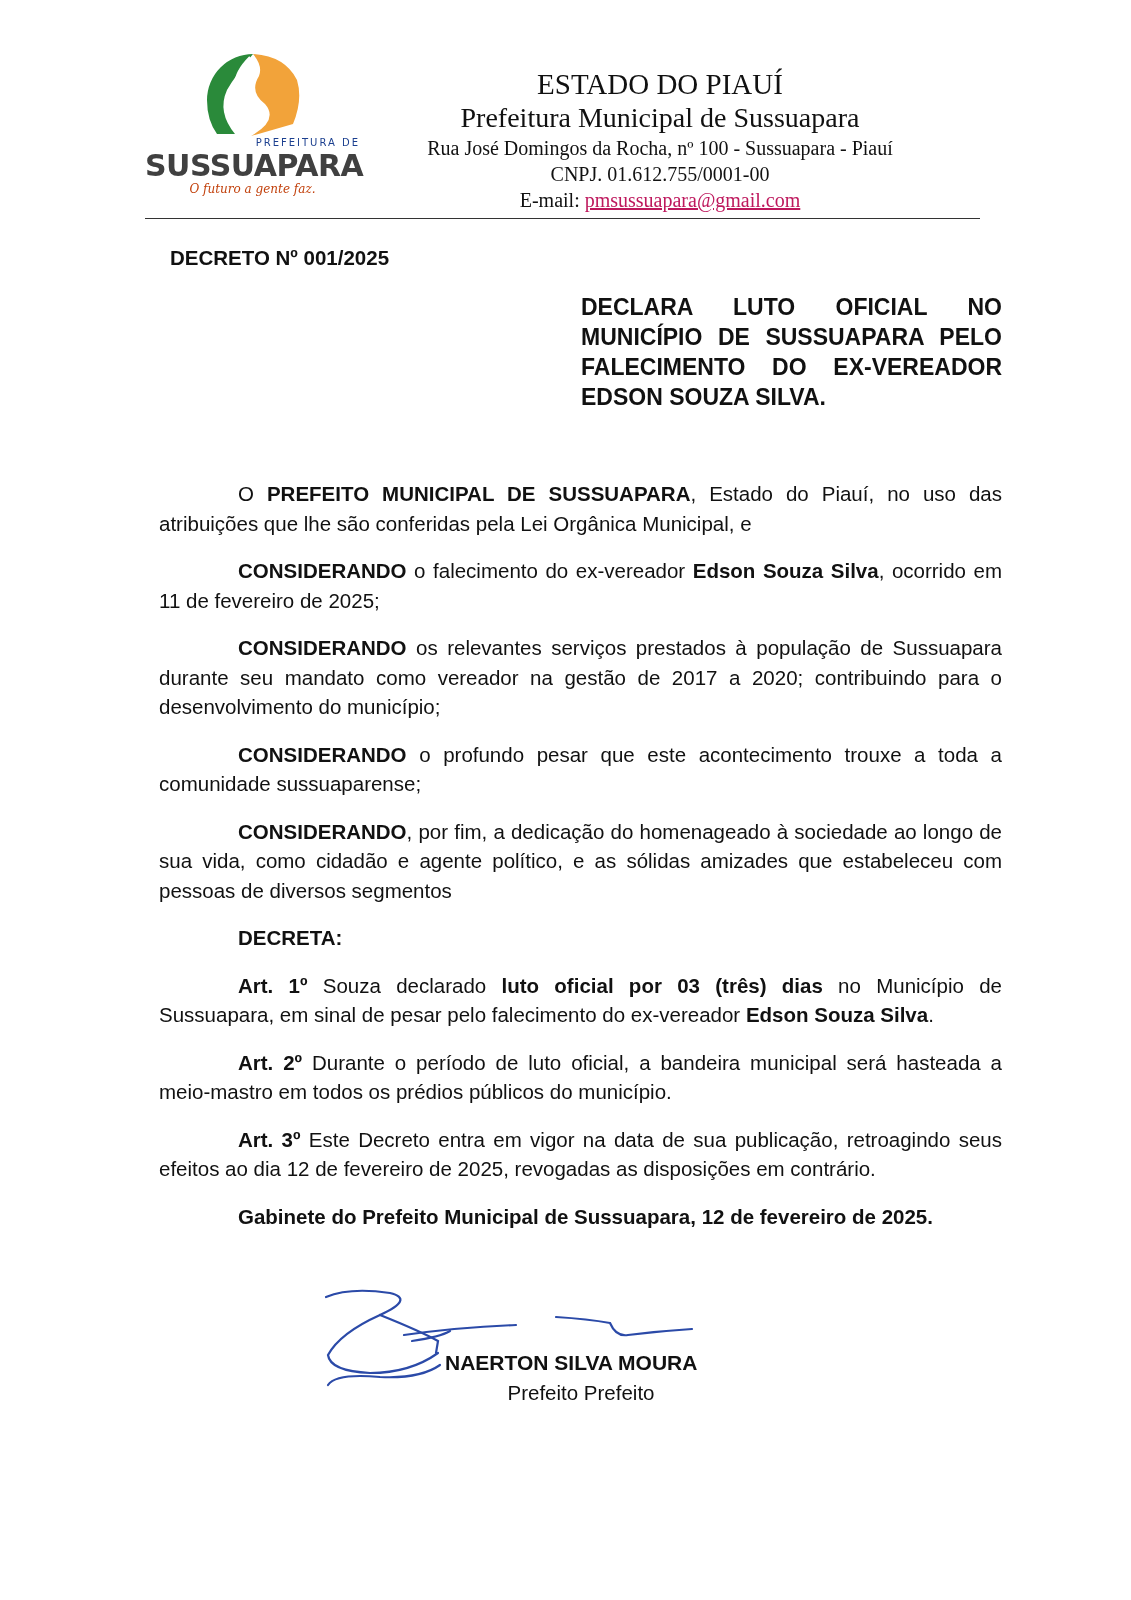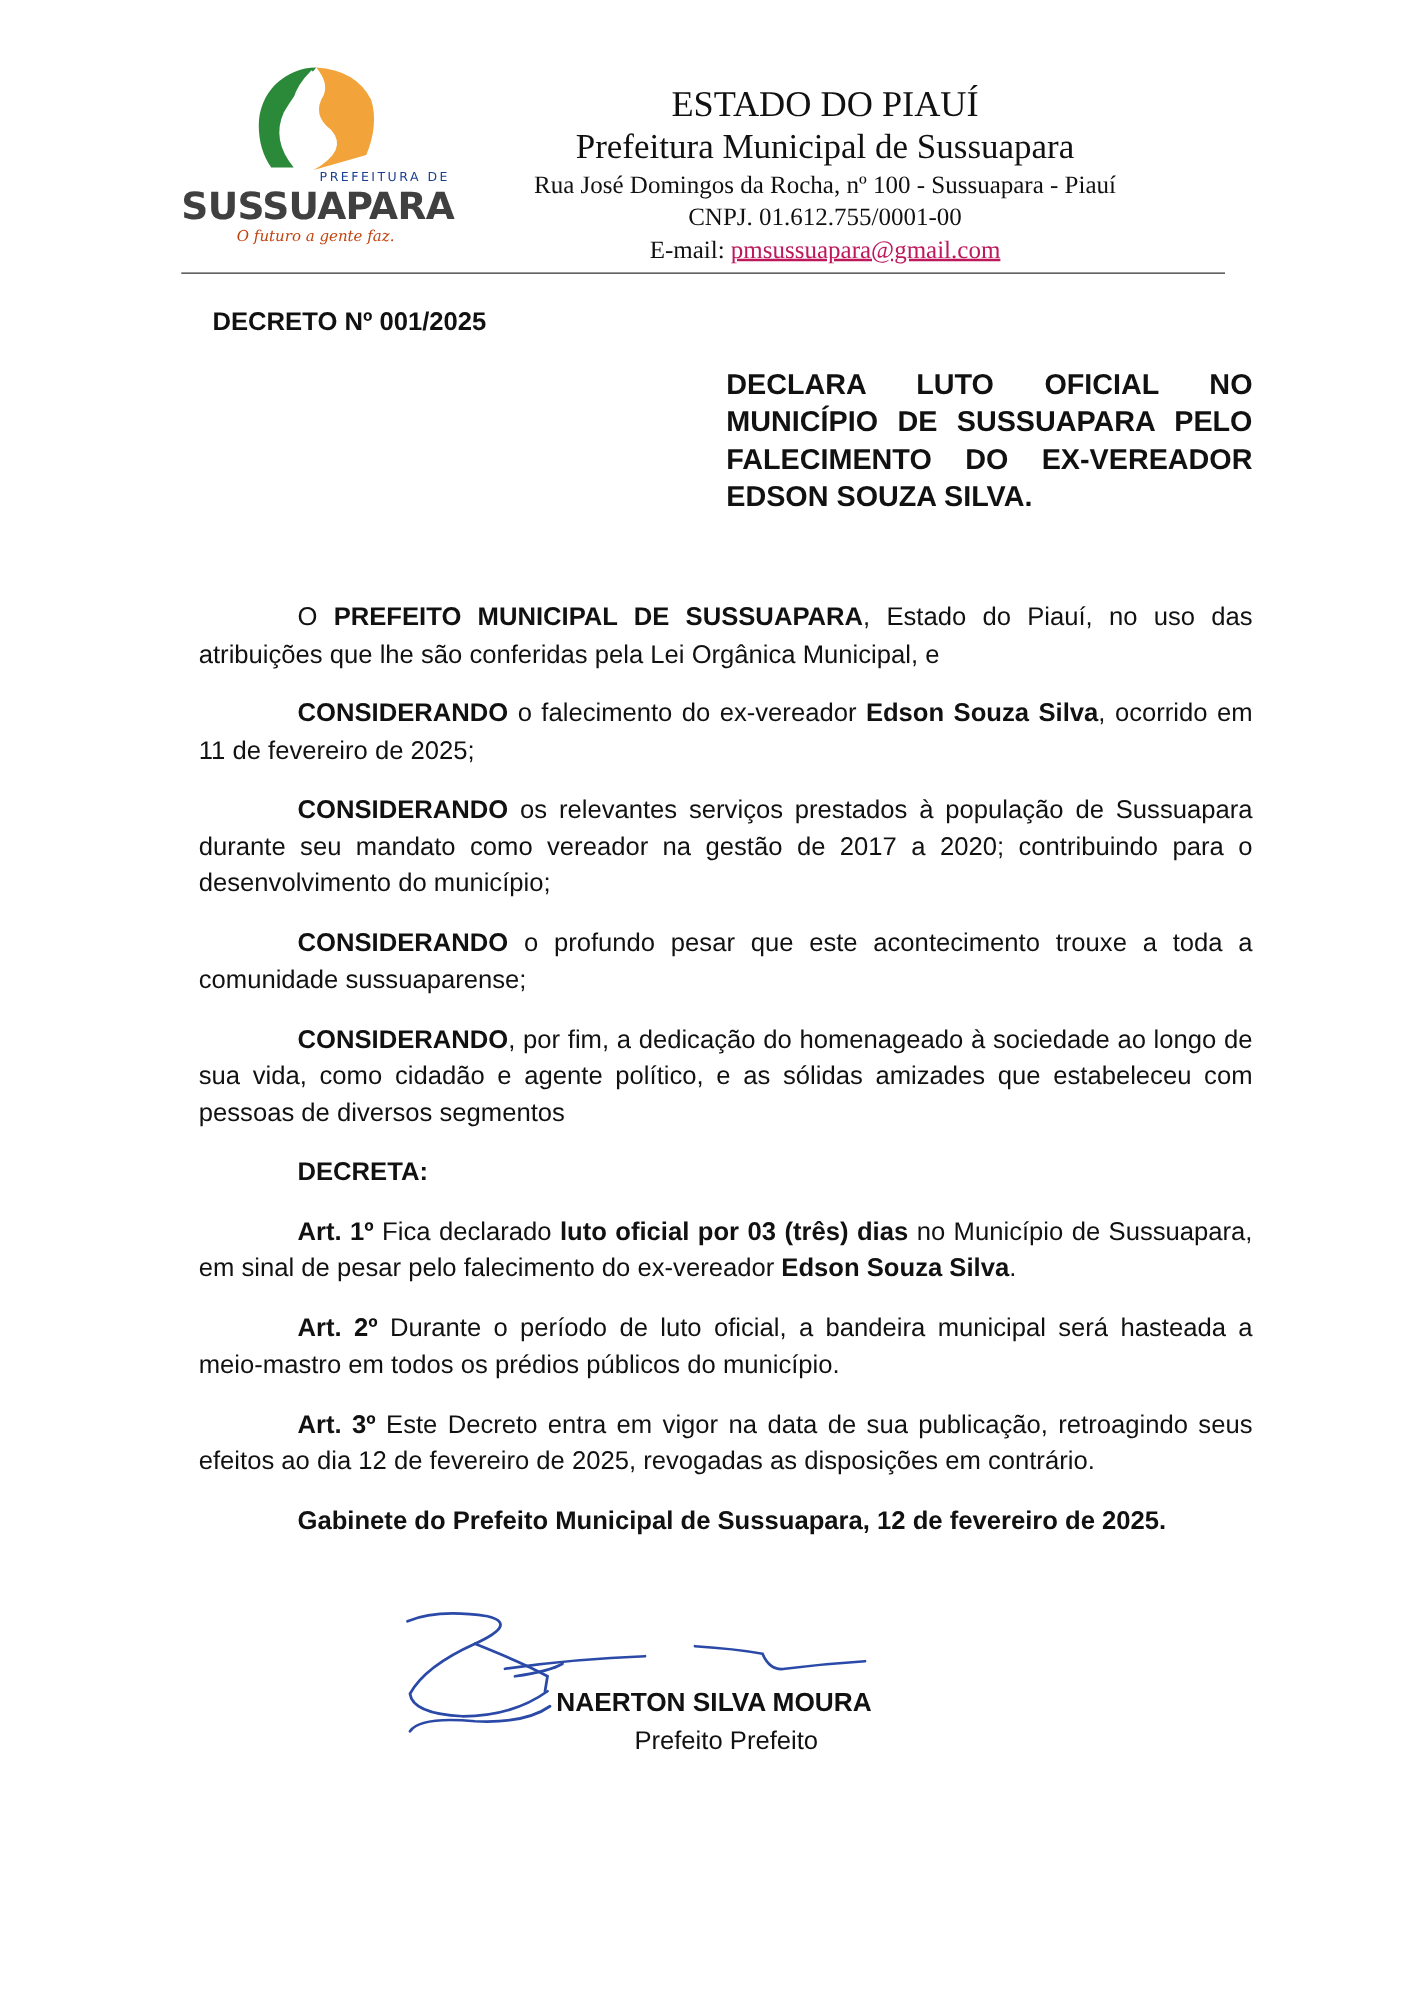--- a/index.html
+++ b/index.html
@@ -56,21 +56,21 @@
     <div class="decno">DECRETO Nº 001/2025</div>
     <div class="ementa">DECLARA LUTO OFICIAL NO MUNICÍPIO DE SUSSUAPARA PELO FALECIMENTO DO EX-VEREADOR EDSON SOUZA SILVA.</div>
 
     <div class="body">
       <p><span>O </span><b>PREFEITO MUNICIPAL DE SUSSUAPARA</b><span>, Estado do Piauí, no uso das atribuições que lhe são conferidas pela Lei Orgânica Municipal, e</span></p>
       <p><b>CONSIDERANDO</b><span> o falecimento do ex-vereador </span><b>Edson Souza Silva</b><span>, ocorrido em 11 de fevereiro de 2025;</span></p>
       <p><b>CONSIDERANDO</b><span> os relevantes serviços prestados à população de Sussuapara durante seu mandato como vereador na gestão de 2017 a 2020; contribuindo para o desenvolvimento do município;</span></p>
       <p><b>CONSIDERANDO</b><span> o profundo pesar que este acontecimento trouxe a toda a comunidade sussuaparense;</span></p>
       <p><b>CONSIDERANDO</b><span>, por fim, a dedicação do homenageado à sociedade ao longo de sua vida, como cidadão e agente político, e as sólidas amizades que estabeleceu com pessoas de diversos segmentos</span></p>
       <p><b>DECRETA:</b></p>
-      <p><b>Art. 1º</b><span> Fica declarado </span><b>luto oficial por 03 (três) dias</b><span> no Município de Sussuapara, em sinal de pesar pelo falecimento do ex-vereador </span><b>Edson Souza Silva</b><span>.</span></p>
+      <p><b>Art. 1º</b><span> Souza declarado </span><b>luto oficial por 03 (três) dias</b><span> no Município de Sussuapara, em sinal de pesar pelo falecimento do ex-vereador </span><b>Edson Souza Silva</b><span>.</span></p>
       <p><b>Art. 2º</b><span> Durante o período de luto oficial, a bandeira municipal será hasteada a meio-mastro em todos os prédios públicos do município.</span></p>
       <p><b>Art. 3º</b><span> Este Decreto entra em vigor na data de sua publicação, retroagindo seus efeitos ao dia 12 de fevereiro de 2025, revogadas as disposições em contrário.</span></p>
       <p class="last"><b>Gabinete do Prefeito Municipal de Sussuapara, 12 de fevereiro de 2025.</b></p>
     </div>
 
     <svg class="sig" viewBox="0 0 380 120">
       <g fill="none" stroke="#2b4aa8" stroke-width="2.2" stroke-linecap="round">
         <path d="M6 12 Q30 2 70 8 Q95 14 60 30 Q20 48 8 70 Q10 86 50 88 Q90 88 118 68"></path>
         <path d="M60 30 Q100 46 118 56 L116 68"></path>
         <path d="M8 100 Q16 88 60 92 Q100 94 120 80"></path>

